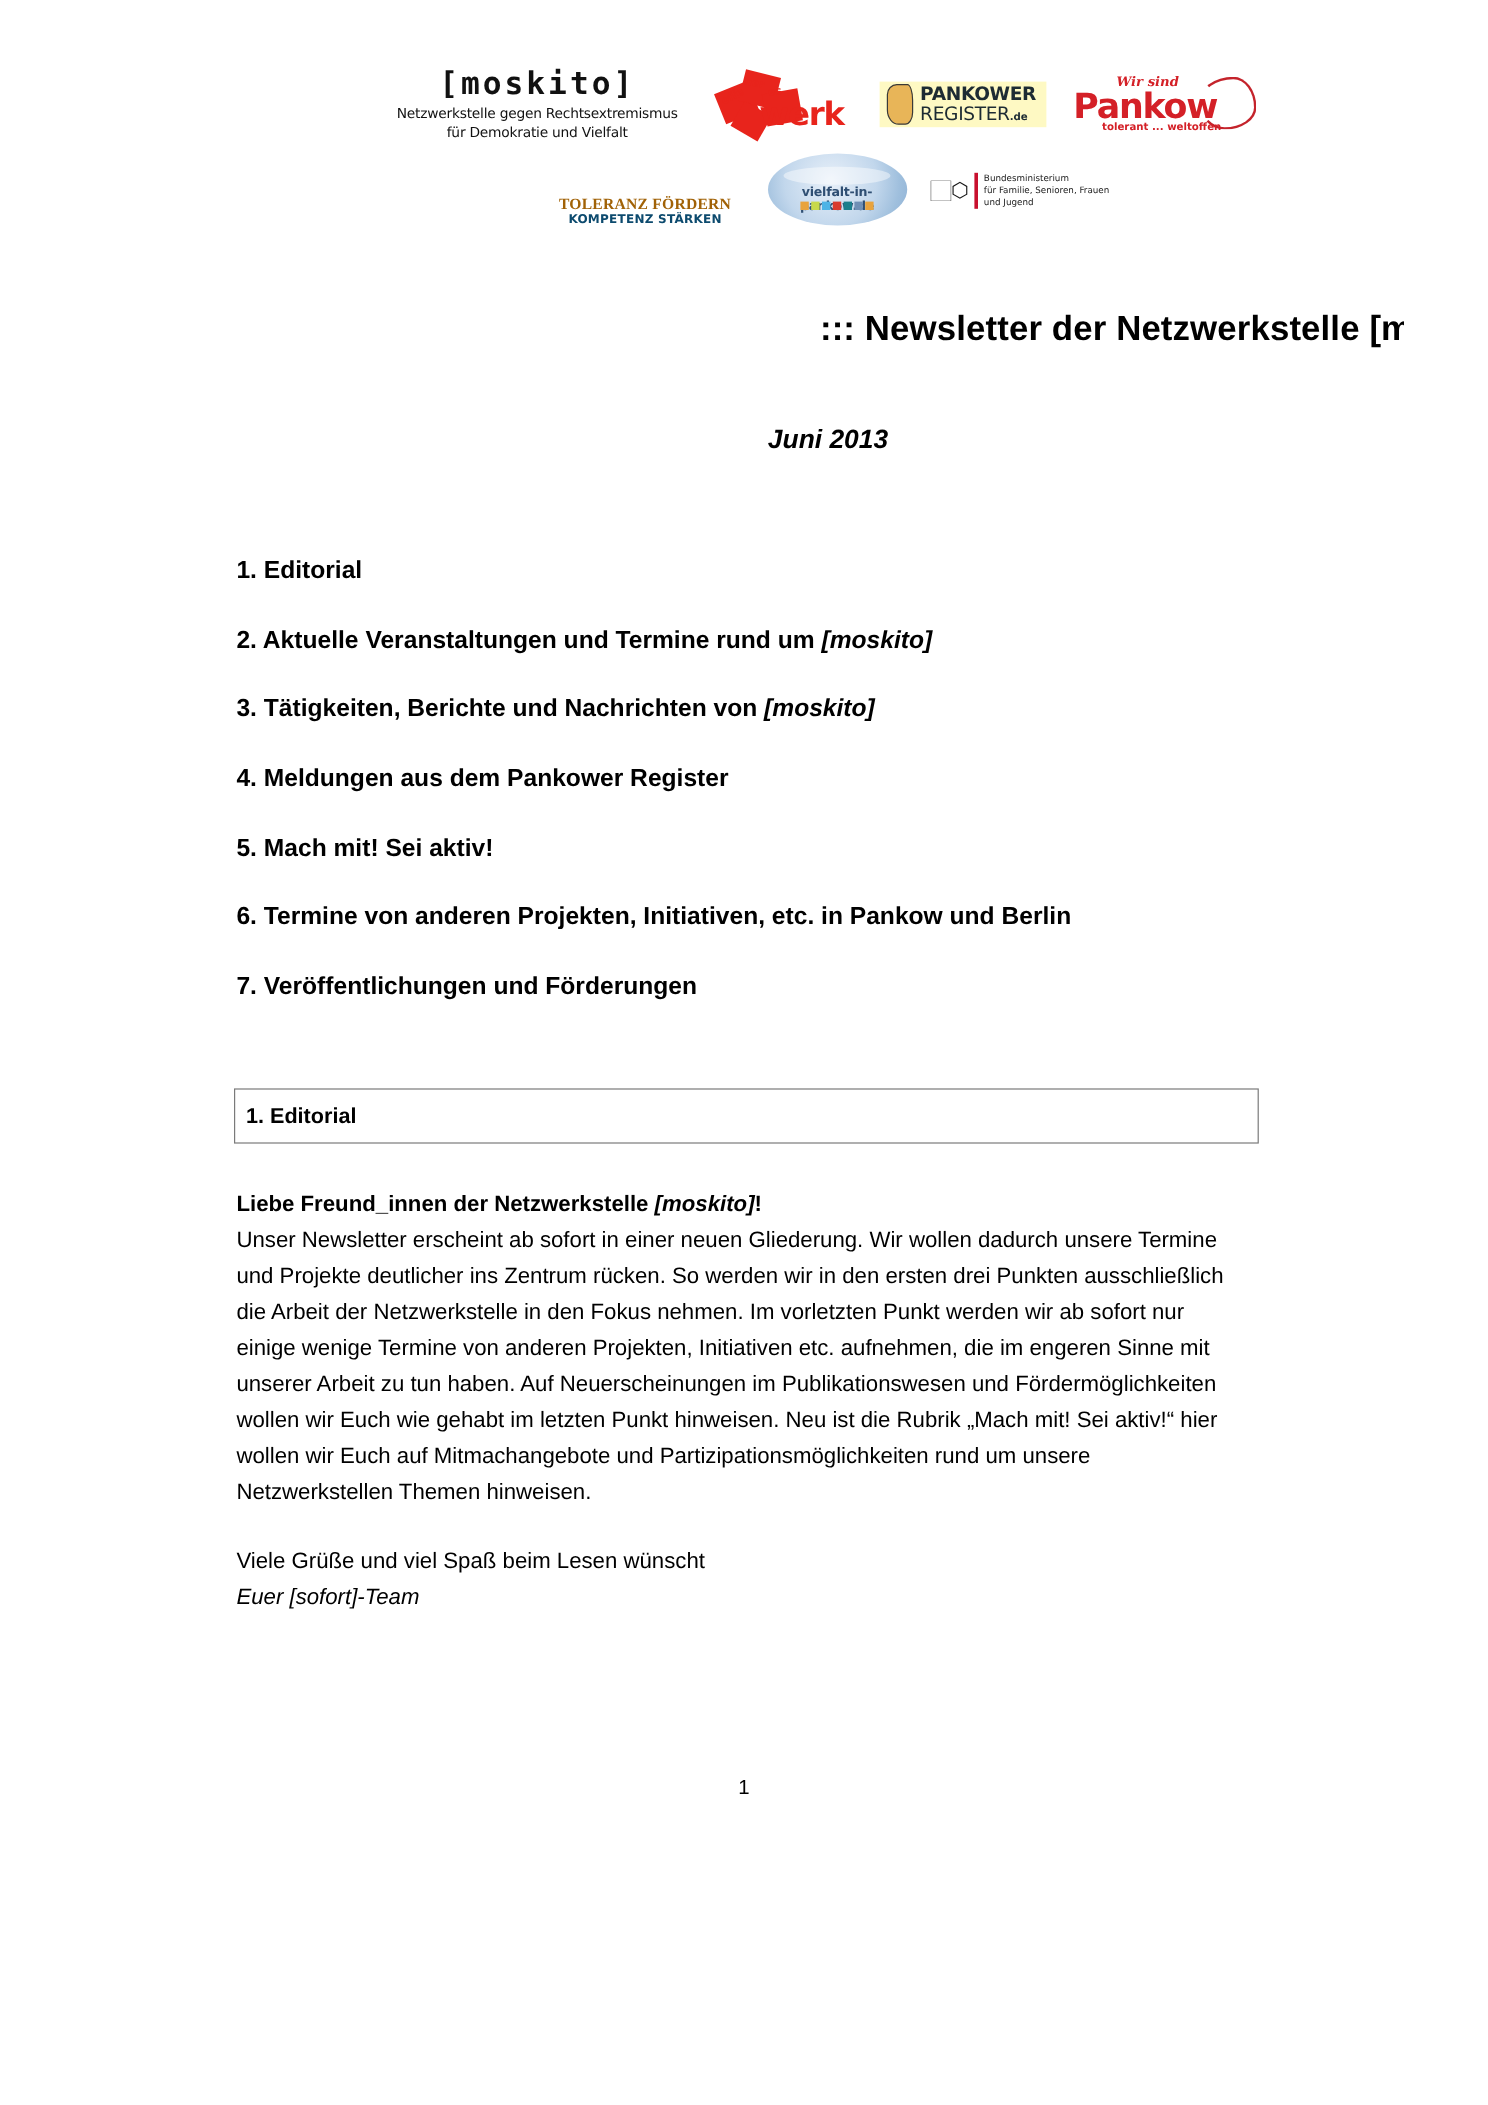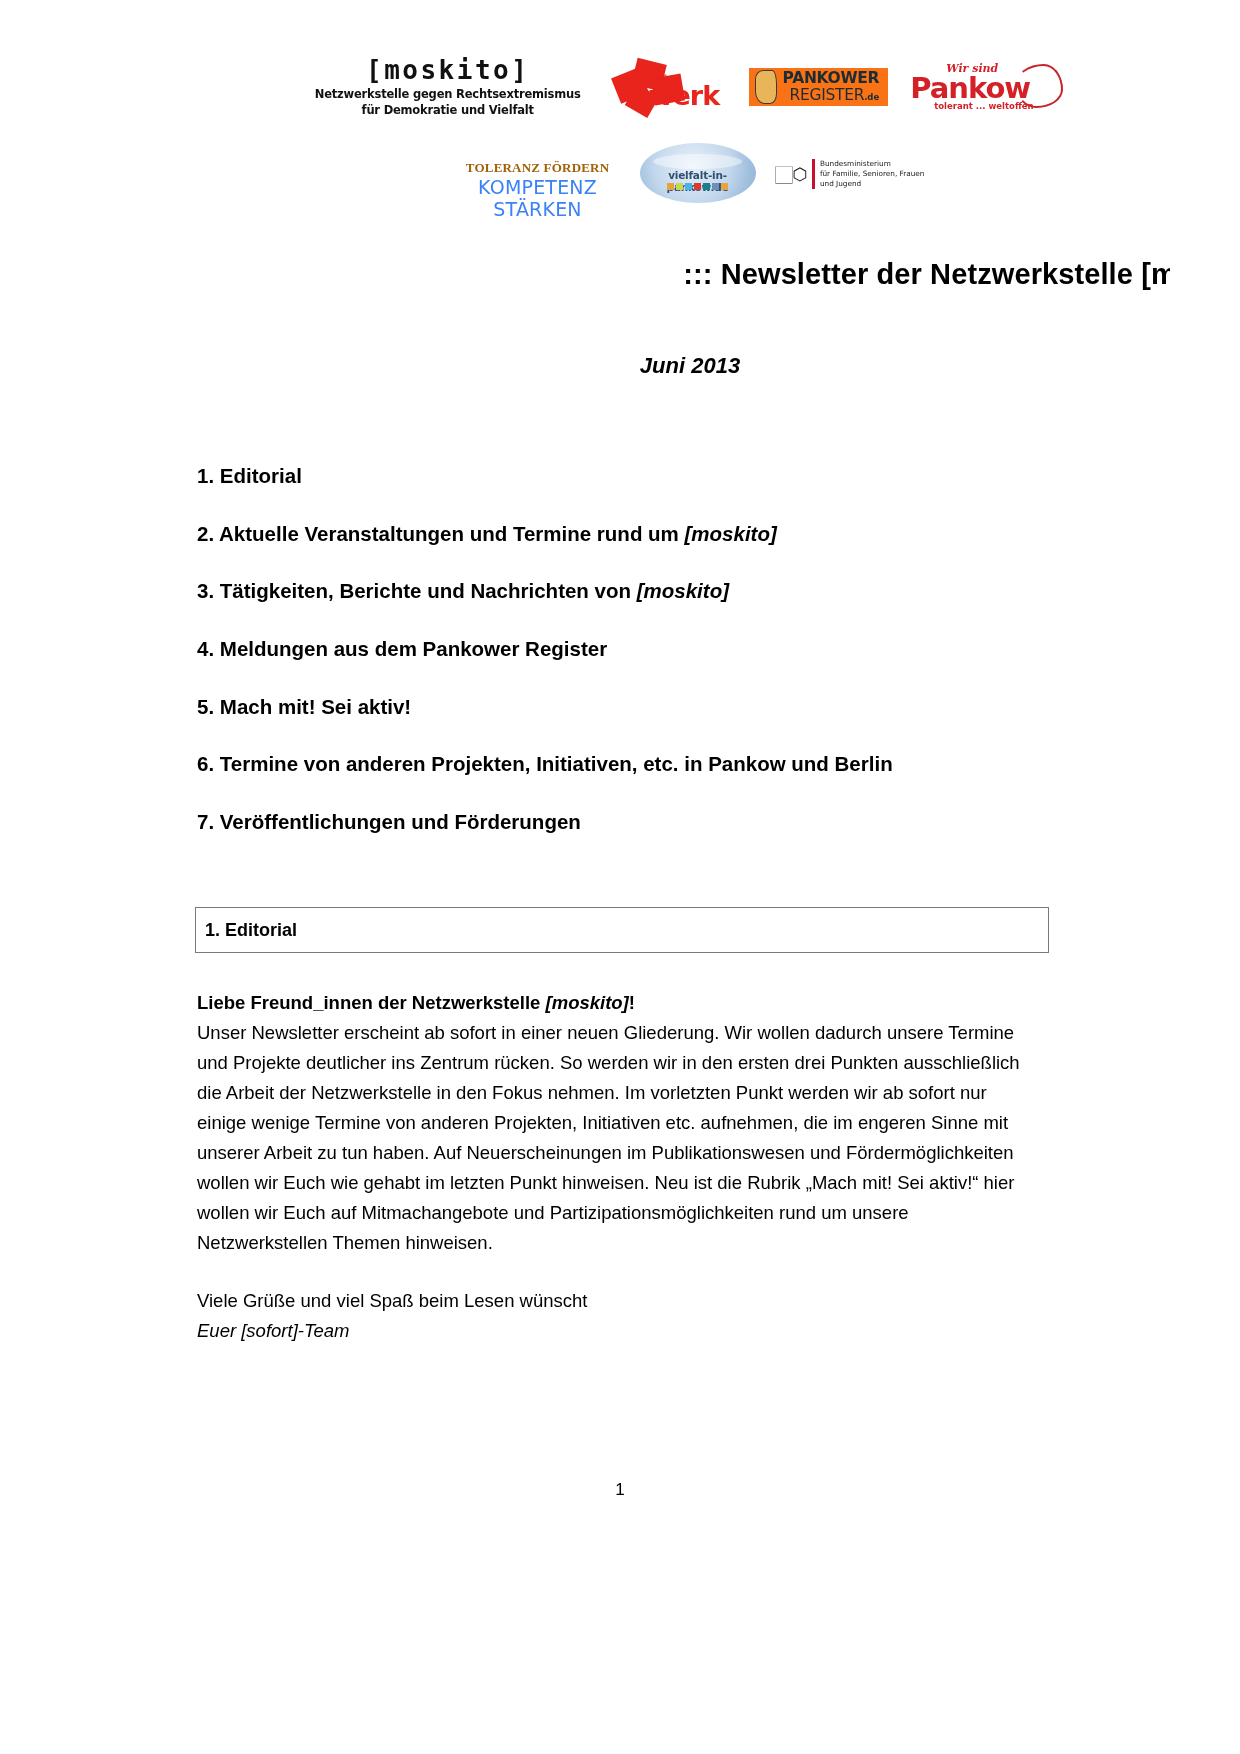--- a/index.html
+++ b/index.html
@@ -52,21 +52,21 @@
     font-family: "DejaVu Sans Mono", monospace;
     font-size: 26px;
     font-weight: 700;
     letter-spacing: 2.5px;
     color: #111;
     line-height: 1.05;
   }
   .logo-moskito .mk-sub {
     font-family: "DejaVu Sans", sans-serif;
     font-size: 11.5px;
-    font-weight: 700;
+    font-weight: 400;
     color: #111;
     line-height: 1.22;
     margin-top: 2px;
     letter-spacing: -0.2px;
   }
 
   
   .logo-werk {
     position: relative;
     width: 118px;
@@ -99,25 +99,24 @@
   }
   .logo-werk .ws1 { left: 8px;  top: 20px; transform: rotate(-28deg); }
   .logo-werk .ws2 { left: 27px; top: 9px;  transform: rotate(12deg); }
   .logo-werk .ws3 { left: 47px; top: 16px; transform: rotate(-8deg); }
 
   
   .logo-register {
     display: flex;
     align-items: center;
     gap: 6px;
-    background: #f97316;
+    background: #fef9c3;
     padding: 6px 9px 6px 6px;
     height: 38px;
     box-sizing: border-box;
-    text-align: right;
   }
   .logo-register .pr-map {
     width: 20px;
     height: 32px;
     background: #e8b558;
     border: 1px solid #3a3a38;
     border-radius: 38% 22% 30% 45% / 26% 40% 30% 36%;
   }
   .logo-register .pr-text {
     font-family: "DejaVu Sans", sans-serif;
@@ -213,23 +212,23 @@
   .logo-toleranz .tf-t1 {
     font-family: Liberation Serif, serif;
     font-size: 13px;
     font-weight: 700;
     color: #a16207;
     letter-spacing: 0.2px;
     margin-top: 2px;
   }
   .logo-toleranz .tf-t2 {
     font-family: "DejaVu Sans", sans-serif;
-    font-size: 19px;
-    font-weight: 400;
-    color: #3b82f6;
+    font-size: 10px;
+    font-weight: 700;
+    color: #0c4a6e;
     letter-spacing: 0.2px;
   }
 
   
   .logo-vielfalt {
     position: relative;
     width: 128px;
     height: 62px;
   }
   .logo-vielfalt .globe {

